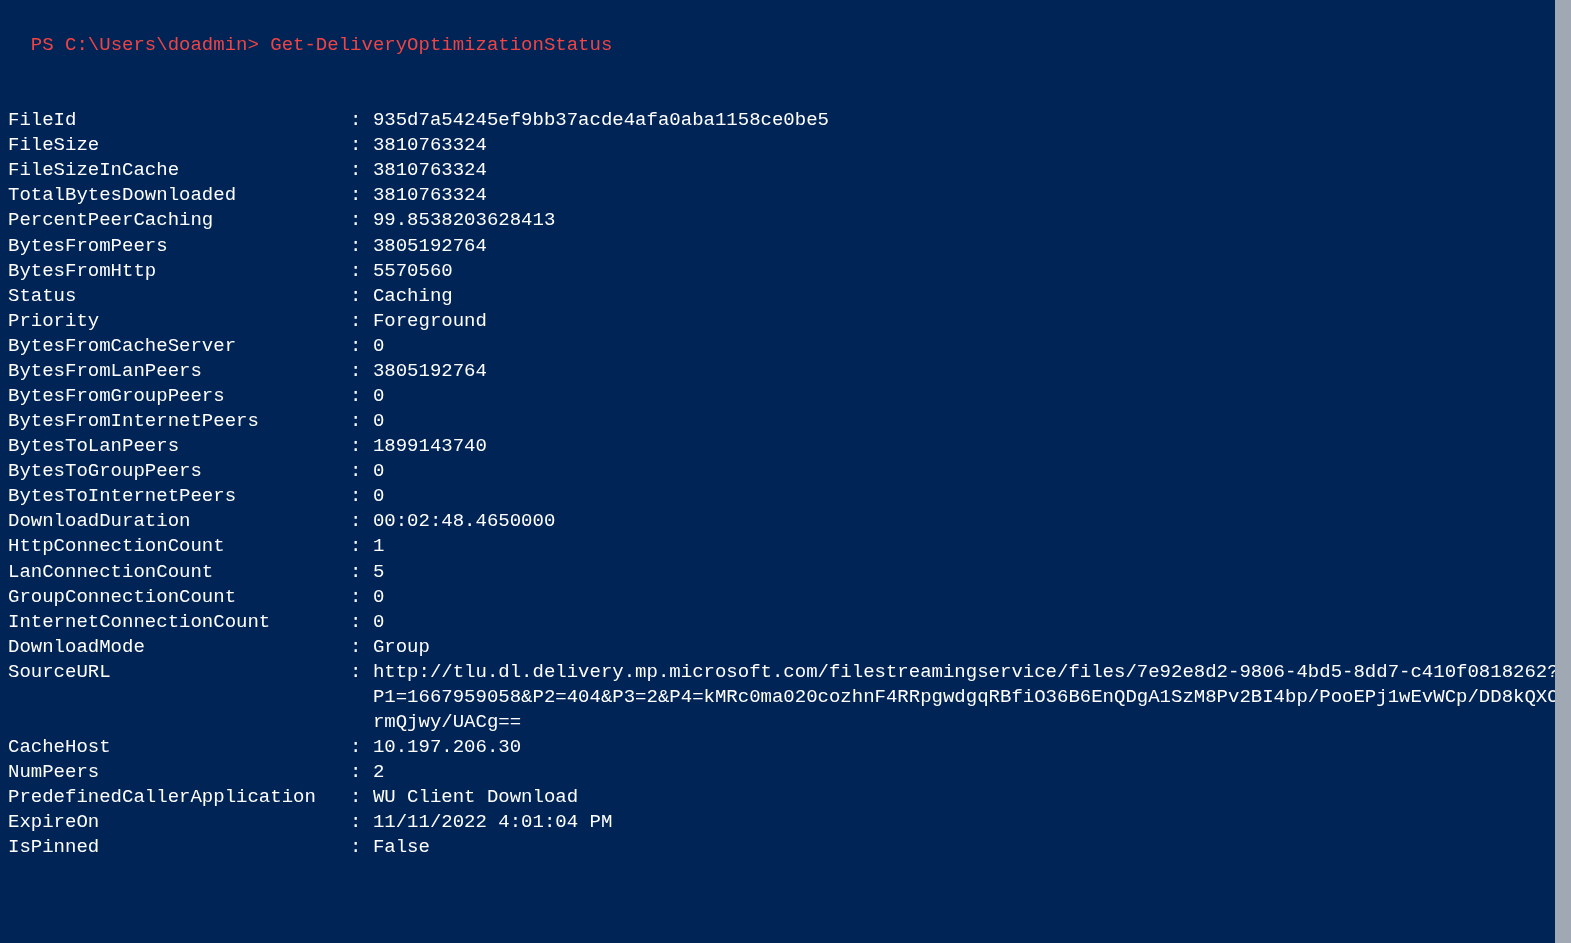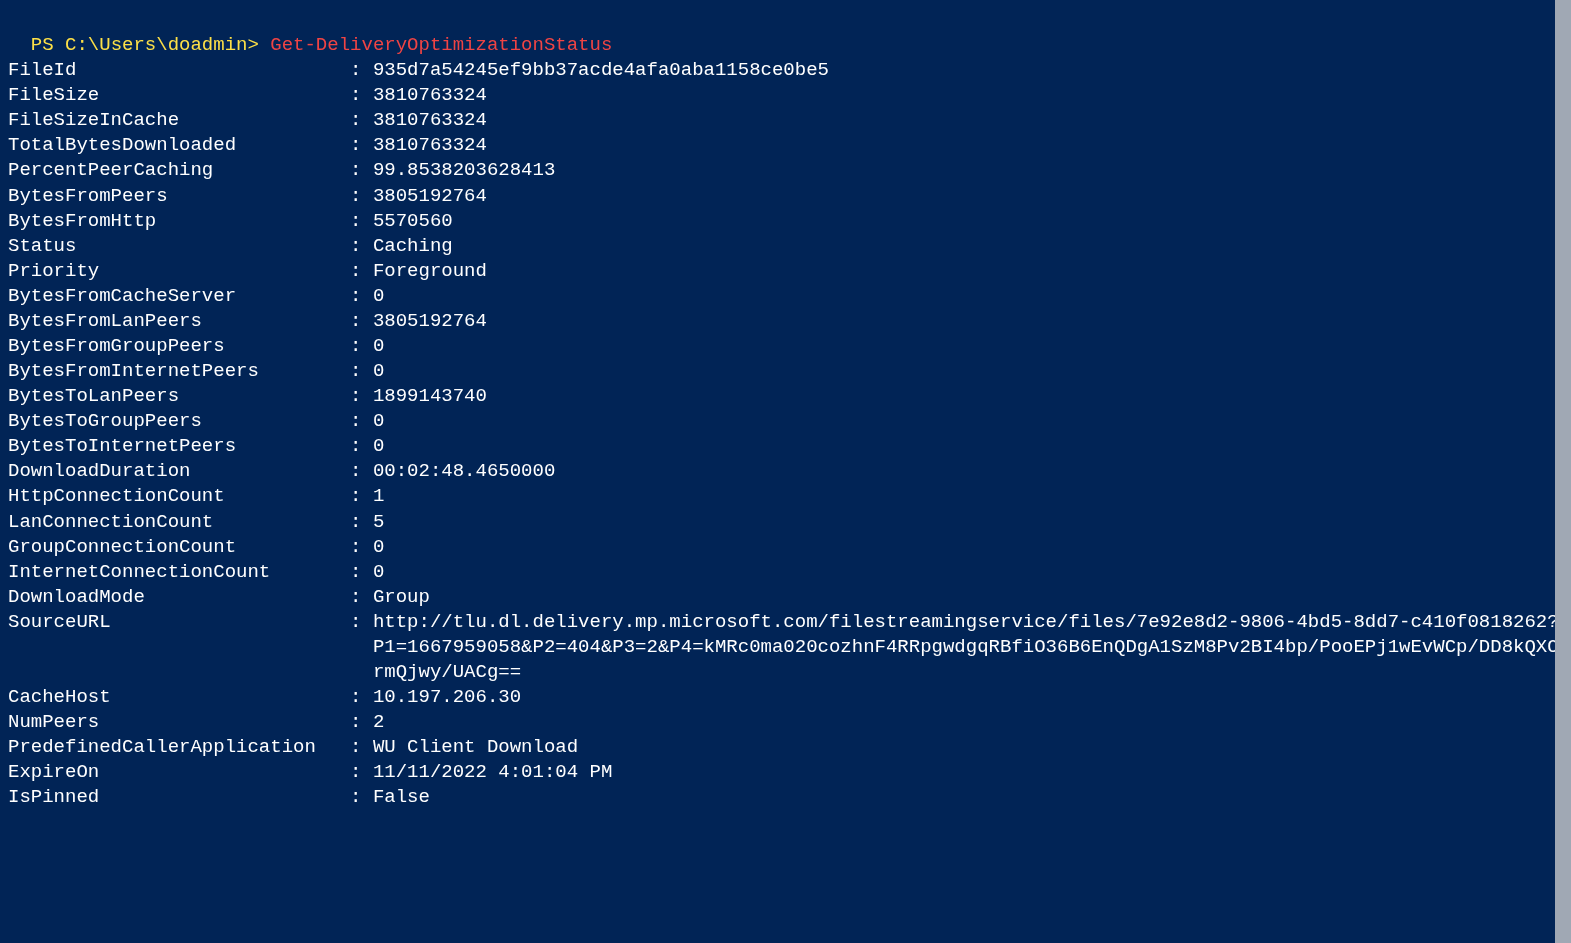--- a/index.html
+++ b/index.html
@@ -16,26 +16,27 @@
       padding: 8px 8px;
       width: 1571px;
       height: 943px;
       overflow: hidden;
       position: relative;
     }
     .prompt-line {
       white-space: pre;
     }
     .prompt-prefix {
-      color: #fde047;
+      color: #ef4444;
     }
     .prompt-command {
       color: #ef4444;
     }
     .output {
+      margin-top: 50px;
       white-space: pre-wrap;
     }
     .row {
       display: flex;
       align-items: flex-start;
     }
     .key {
       display: inline-block;
       min-width: 320px;
       white-space: pre;

